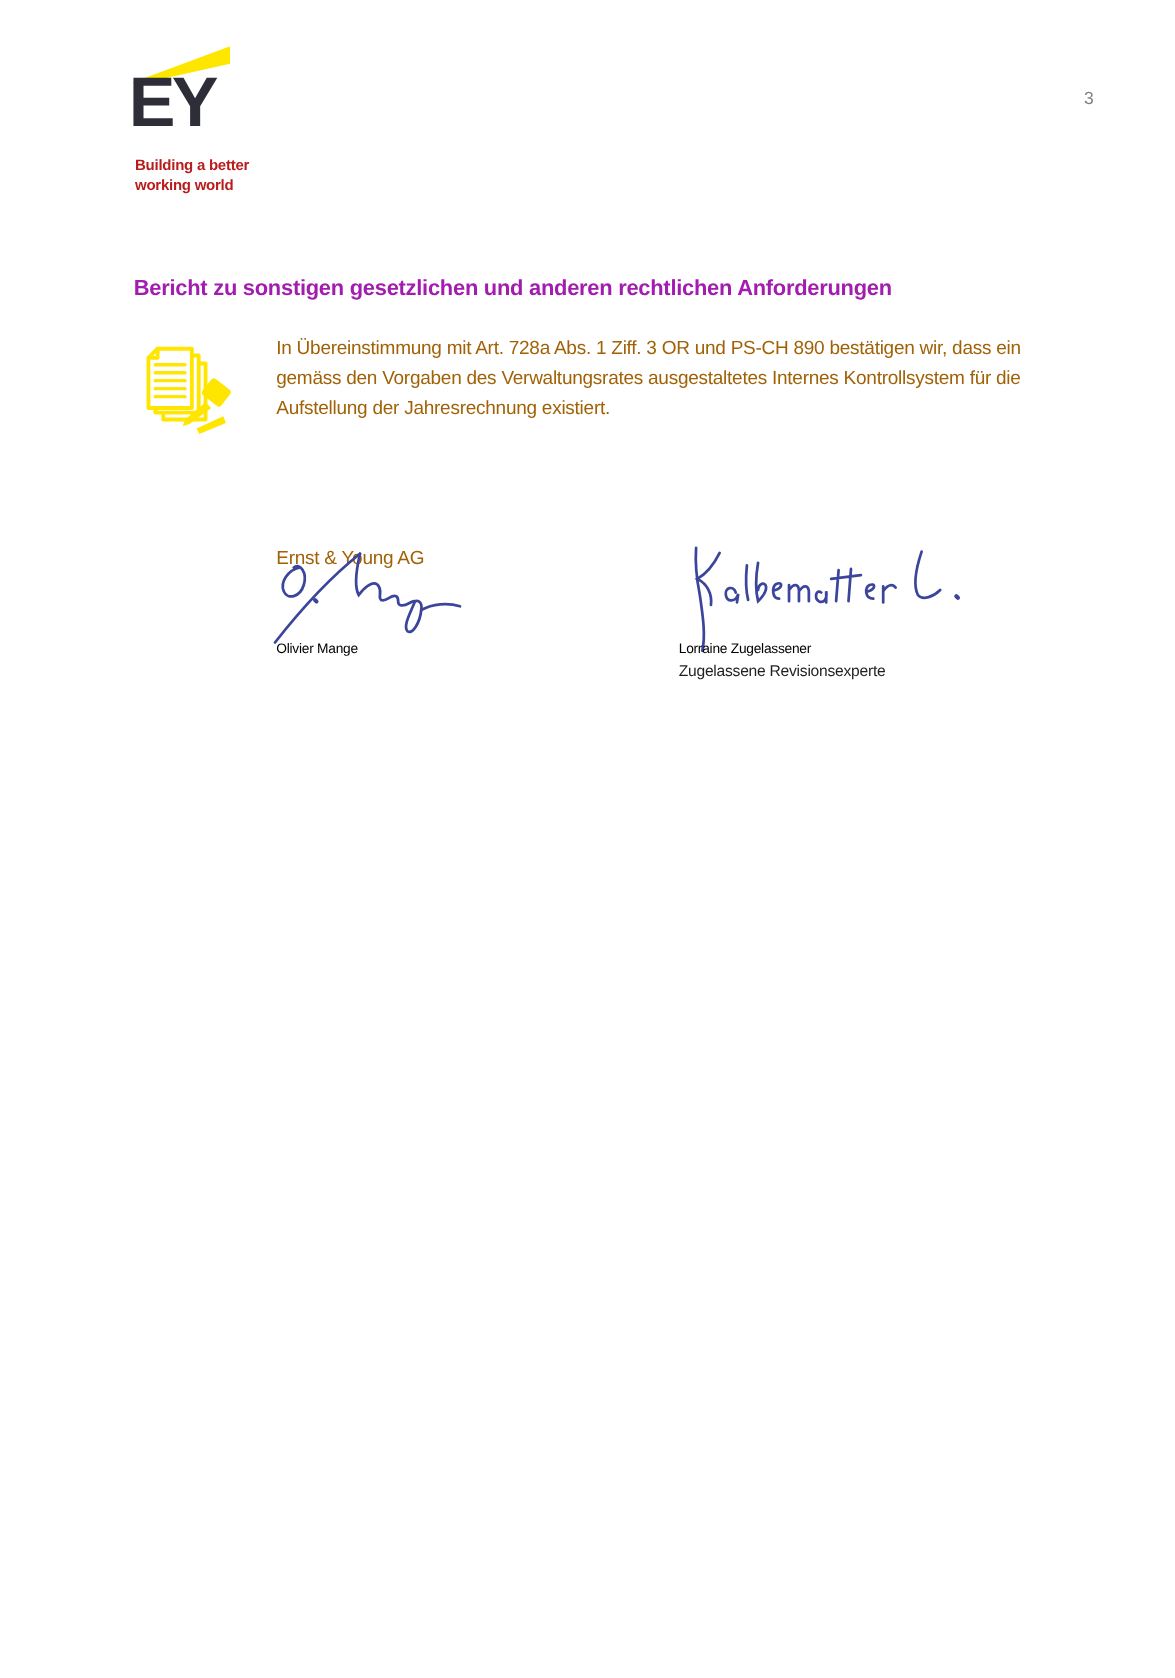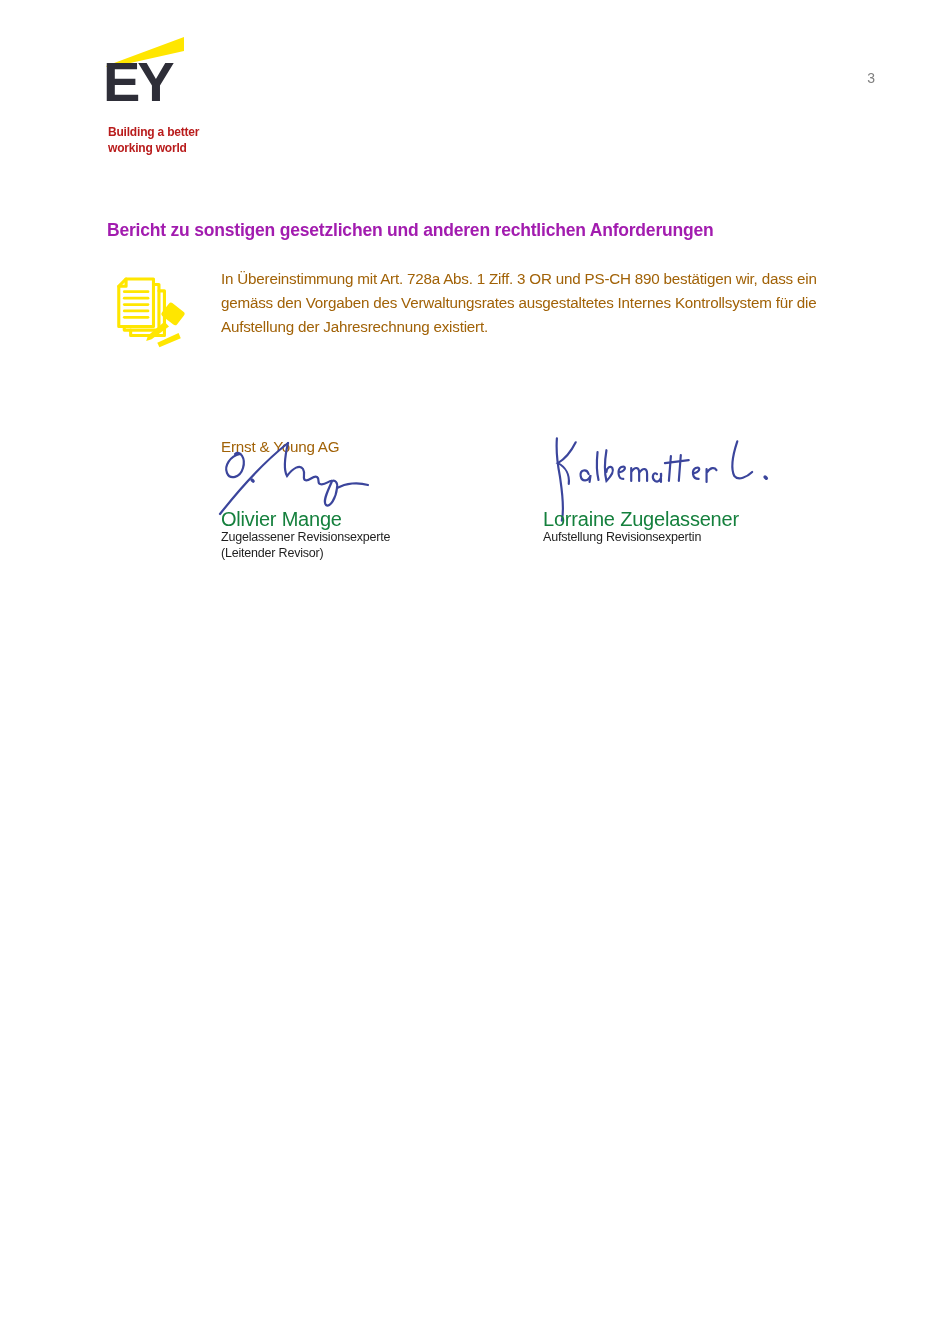--- a/index.html
+++ b/index.html
@@ -49,21 +49,21 @@
   }
   .para1{top:267px;}
   .para2{top:359px;}
   .company{top:421px;margin-top:14px;}
 
   .sig{pointer-events:none;}
   .sig-left{left:210px;top:438px;width:168px;height:80px;}
   .sig-right{left:543px;top:426px;width:228px;height:98px;}
 
   .sign-name{
-    font-size:20px;color:#15803d;letter-spacing:-0.2px;line-height:18px;
+    font-size:11px;color:#000000;letter-spacing:-0.2px;line-height:18px;
   }
   .sign-role{
     font-size:12.5px;color:#1f1f1f;letter-spacing:-0.2px;line-height:16px;
     white-space:pre-line;
   }
   .col-left{left:221px;}
   .col-right{left:543px;}
   .name-row{top:510px;}
   .role-row{top:529px;}
 
@@ -140,19 +140,17 @@
       <path d="M115 48 C111 45 109 52 113 55 C117 57 120 53 119 47 L119 56"></path>
       <path d="M129 30 L127 55 M139 29 L137 55 M123 37 L147 34"></path>
       <path d="M153 47 C159 45 159 40 154 42 C150 44 150 53 157 53"></path>
       <path d="M165 43 L165 56 M165 47 C169 41 173 41 175 44"></path>
       <path d="M196 15 C192 27 189 42 193 50 C197 55 206 51 211 46"></path>
       <path d="M224 51 l1.3 1.3" stroke-width="3.4"></path>
     </svg>
   </div>
 
   <div class="abs sign-name col-left name-row">Olivier Mange</div>
-  <div class="abs sign-role col-left role-row">Zugelassener Revisionsexperte
-(Leitender Revisor)</div>
 
   <div class="abs sign-name col-right name-row">Lorraine Zugelassener</div>
-  <div class="abs sign-role col-right role-row">Aufstellung Revisionsexpertin</div>
+  <div class="abs sign-role col-right role-row">Zugelassene Revisionsexperte</div>
 
 </div>
 
 </body></html>

